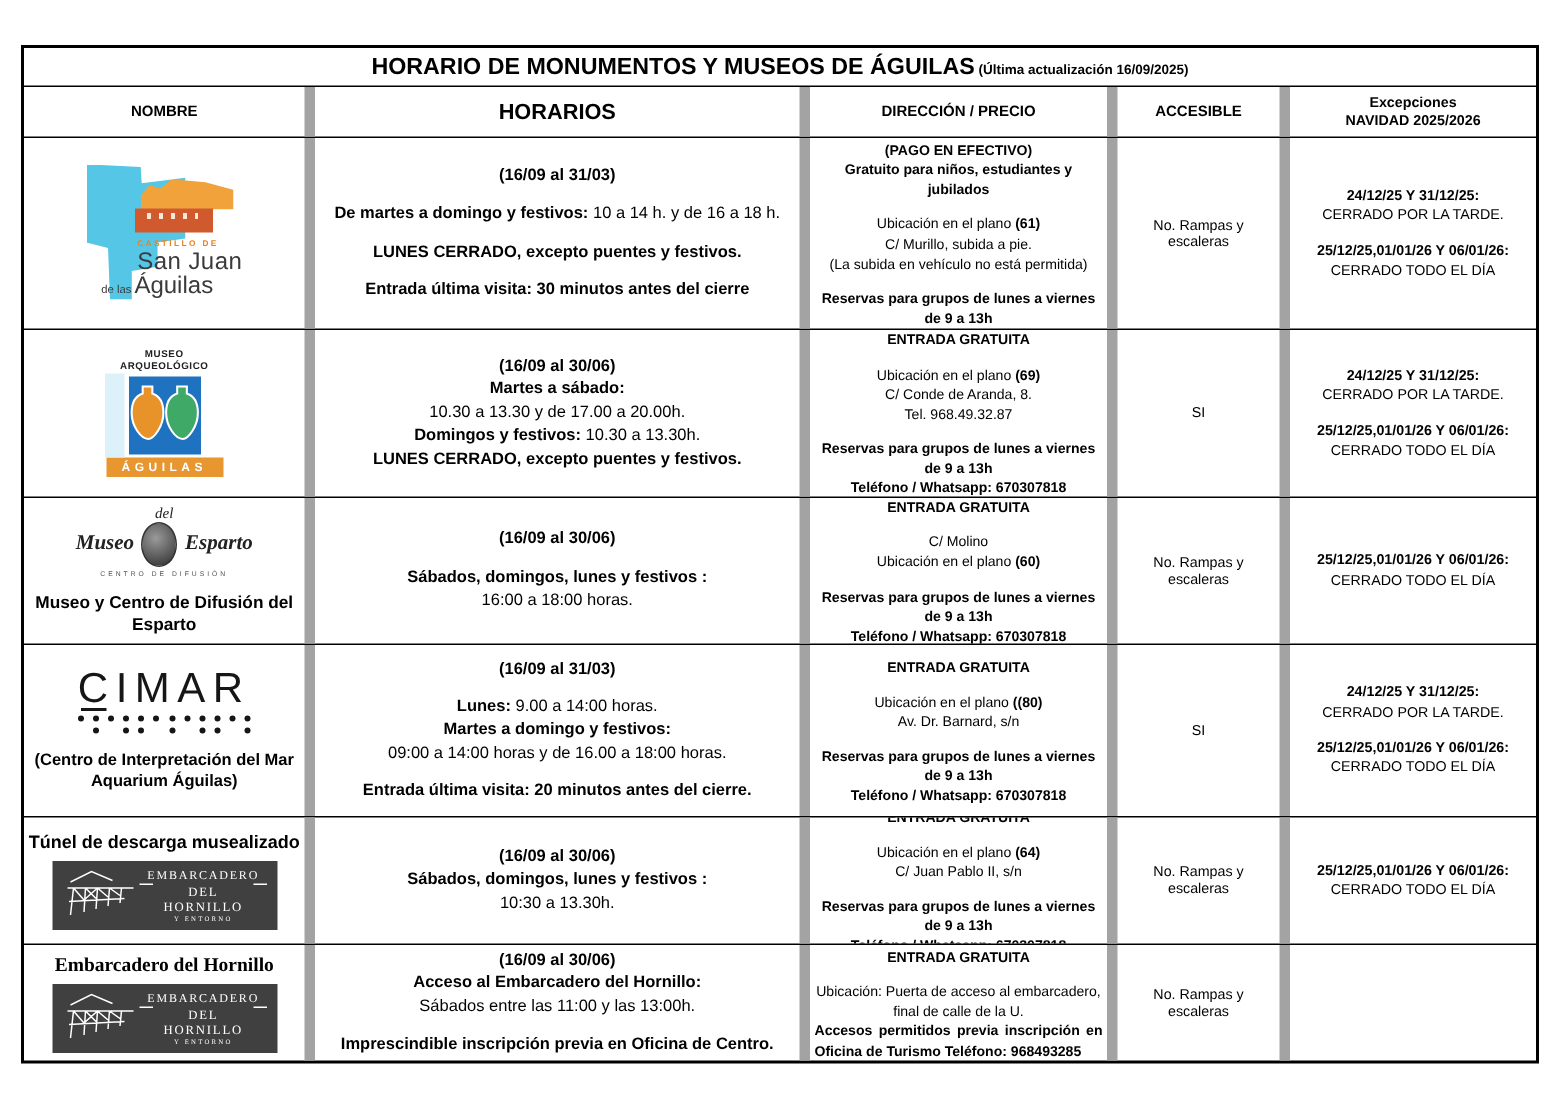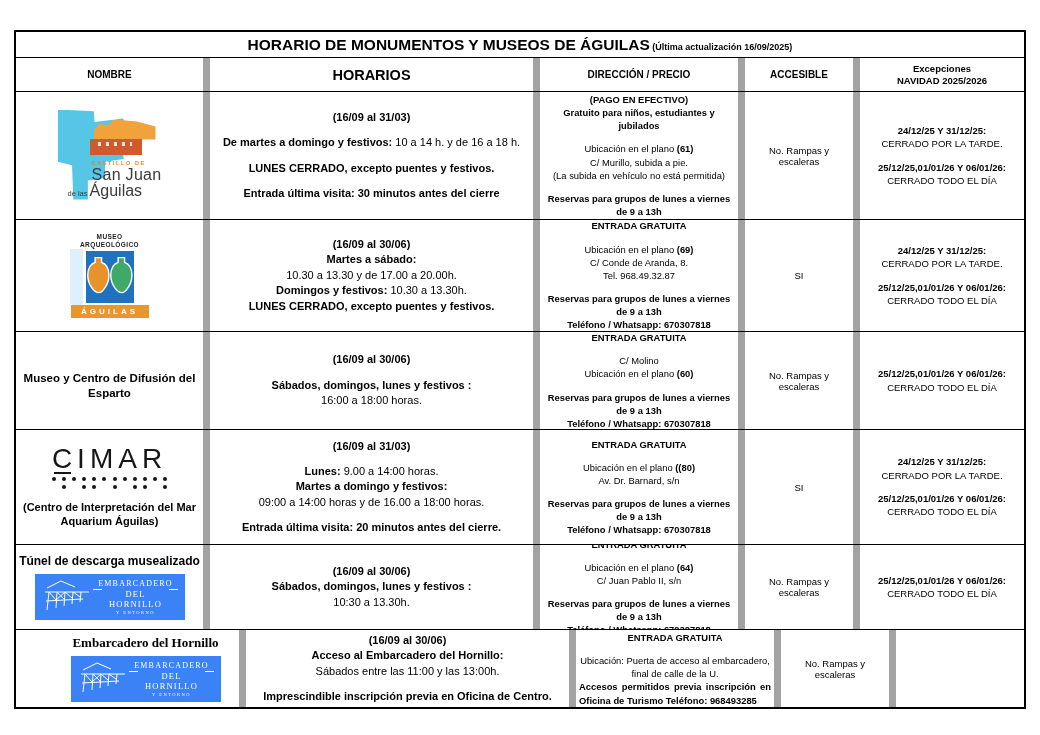--- a/index.html
+++ b/index.html
@@ -9,21 +9,21 @@
   .trow:last-child{border-bottom:none;}
   .titlebar{display:block;height:25px;border-bottom:1px solid #000;text-align:center;line-height:25px;white-space:nowrap;}
   .titlebar .main{font-size:15.5px;font-weight:bold;}
   .titlebar .note{font-size:9px;font-weight:bold;}
   .cell{border-right:7px solid #a3a3a3;display:flex;flex-direction:column;justify-content:center;align-items:center;text-align:center;box-sizing:border-box;padding:2px 3px;overflow:hidden;}
   .cell:last-child{border-right:none;}
   .hdr{height:33px;}
   .hdr .cell{font-weight:bold;font-size:10px;}
   .hdr .cell.big{font-size:14.5px;}
   .hdr .cell .two{line-height:1.25;font-size:9.5px;}
-  .r1{height:127px;} .r2{height:111px;} .r3{height:97px;} .r4{height:114px;} .r5{height:84px;} .r6{height:77px;margin-left:36px;}
+  .r1{height:127px;} .r2{height:111px;} .r3{height:97px;} .r4{height:114px;} .r5{height:84px;} .r6{height:77px;}
   .lines{width:100%;}
   .tline{line-height:1.4;}
   .tline.gap{margin-top:10px;}
   .tline .b{font-weight:bold;}
   .tline.just{text-align:justify;}
   .col-h{font-size:11px;}
   .col-d{font-size:9.4px;}
   .col-a{font-size:9.5px;}
   .col-e{font-size:9.5px;line-height:1.3;}
   .cell.top{justify-content:flex-start;padding-top:1px;}
@@ -55,21 +55,21 @@
   .esp-oval{width:22px;height:28px;border-radius:50%;background:radial-gradient(circle at 40% 35%,#9a9a9a,#2b2b2b);border:1px solid #333;}
   .esp-sub{font-family:"Liberation Sans",sans-serif;font-size:4.5px;letter-spacing:2px;color:#555;margin-top:2px;}
   
   .cimar{position:relative;text-align:center;}
   .cimar-text{font-size:28px;letter-spacing:5px;color:#161616;line-height:1;}
   .cimar-u{position:absolute;left:calc(50% - 56px);top:27px;width:17px;height:2px;background:#161616;}
   .cimar-dots{width:122px;margin:4px auto 0;display:grid;grid-template-columns:repeat(12,1fr);row-gap:4px;}
   .dot{width:4px;height:4px;border-radius:50%;background:#161616;margin:0 auto;}
   .dot.off{background:transparent;}
   
-  .horn{width:150px;height:46px;background:#3b82f6;color:#fff;display:flex;align-items:center;padding:3px 6px;box-sizing:border-box;margin:5px auto 0;}
+  .horn{width:150px;height:46px;background:#404040;color:#fff;display:flex;align-items:center;padding:3px 6px;box-sizing:border-box;margin:5px auto 0;}
   .horn svg{width:52px;height:38px;flex:none;}
   .horn-txt{flex:1;text-align:center;font-family:"Liberation Serif",serif;line-height:1.25;}
   .horn-l1{font-size:8px;letter-spacing:1.2px;}
   .horn-l2{font-size:8.5px;letter-spacing:1.2px;display:flex;align-items:flex-start;justify-content:center;gap:3px;}
   .horn-l2 .rule{display:inline-block;width:12px;height:1px;background:#fff;}
   .horn-l3{font-size:4.5px;letter-spacing:1.5px;}
 </style>
 </head>
 <body>
 
@@ -172,20 +172,29 @@
           <div class="tline"><span class="b">24/12/25 Y 31/12/25:</span></div>
           <div class="tline"><span>CERRADO POR LA TARDE.</span></div>
           <div class="tline gap"><span class="b">25/12/25,01/01/26 Y 06/01/26:</span></div>
           <div class="tline"><span>CERRADO TODO EL DÍA</span></div>
         </div>
       </div>
   </div>
 
   <div class="trow r3">
     <div class="cell">
+      <div class="esp">
+        <div class="esp-del">del</div>
+        <div class="esp-row">
+          <span class="esp-word">Museo</span>
+          <span class="esp-oval"></span>
+          <span class="esp-word">Esparto</span>
+        </div>
+        <div class="esp-sub">CENTRO DE DIFUSIÓN</div>
+      </div>
       <div class="caption" style="margin-top:10px">Museo y Centro de Difusión del Esparto</div>
     </div>
     <div class="cell col-h">
         <div class="lines">
           <div class="tline"><span class="b">(16/09 al 30/06)</span></div>
           <div class="tline gap"><span class="b">Sábados, domingos, lunes y festivos :</span></div>
           <div class="tline"><span>16:00 a 18:00 horas.</span></div>
         </div>
       </div>
     <div class="cell col-d">

